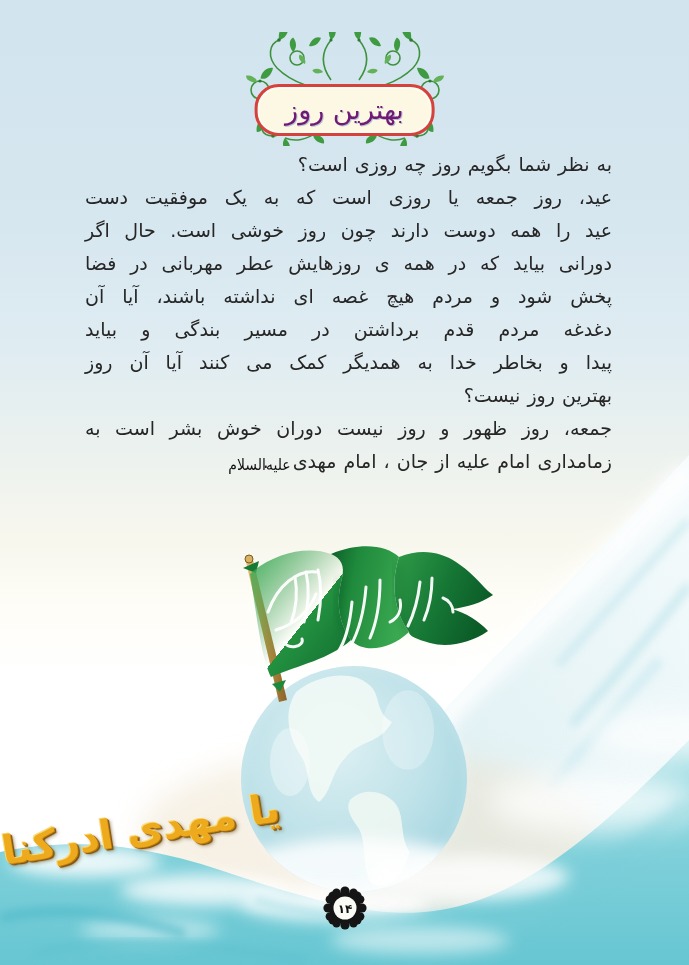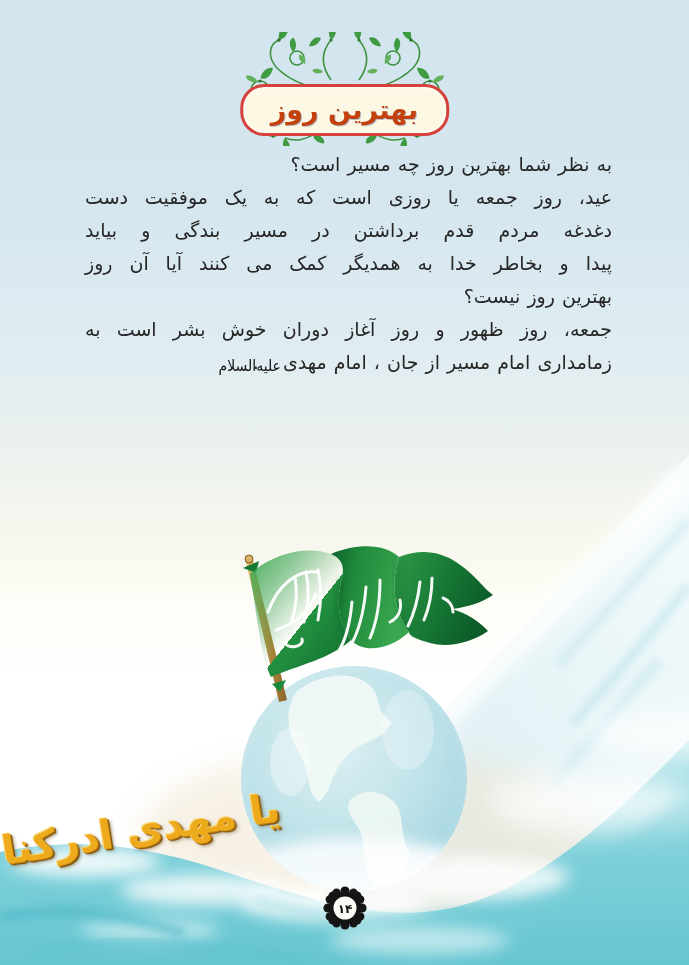--- a/index.html
+++ b/index.html
@@ -13,21 +13,21 @@
   .scene{position:absolute;inset:0;}
   
   .ornament{position:absolute;left:213px;top:32px;width:264px;height:114px;}
   .title-box{
     position:absolute;top:84px;left:50%;transform:translateX(-50%);
     background:#fdf8e3;border:3px solid #d5413c;border-radius:24px;
     padding:6px 28px;box-shadow:inset 0 0 0 2px #fffdf2;
     z-index:5;white-space:nowrap;
   }
   .title-box .t{
-    font-size:27px;font-weight:bold;color:#c2410c;
+    font-size:27px;font-weight:normal;color:#701a75;
     text-shadow:1px 1px 0 rgba(140,160,200,.6);
     direction:rtl;display:block;line-height:34px;
   }
   
   .textblock{
     position:absolute;top:148px;left:85px;right:77px;
     direction:rtl;color:#262626;z-index:4;
   }
   .line{
     font-size:19px;line-height:33px;height:33px;
@@ -231,28 +231,31 @@
     </defs>
     <use href="#vineL"></use>
     <use href="#vineL" transform="translate(264,0) scale(-1,1)"></use>
   </svg>
 
   <div class="title-box">
     <span class="t">بهترین روز</span>
   </div>
 
   <div class="textblock">
-    <div class="line end">به نظر شما بهترین روز چه مسیر است؟</div>
+    <div class="line end">به نظر شما بگویم روز چه روزی است؟</div>
     <div class="line">عید، روز جمعه یا روزی است که به یک موفقیت دست</div>
+    <div class="line">عید را همه دوست دارند چون روز خوشی است. حال اگر</div>
+    <div class="line">دورانی بیاید که در همه ی روزهایش عطر مهربانی در فضا</div>
+    <div class="line">پخش شود و مردم هیچ غصه ای نداشته باشند، آیا آن</div>
     <div class="line">دغدغه مردم قدم برداشتن در مسیر بندگی و بیاید</div>
     <div class="line">پیدا و بخاطر خدا به همدیگر کمک می کنند آیا آن روز</div>
     <div class="line end">بهترین روز نیست؟</div>
-    <div class="line">جمعه، روز ظهور و روز آغاز دوران خوش بشر است به</div>
+    <div class="line">جمعه، روز ظهور و روز نیست دوران خوش بشر است به</div>
     <div class="line end">
-      <span>زمامداری امام مسیر از جان ، امام مهدی</span><span class="hon">علیه‌السلام</span><span>.</span>
+      <span>زمامداری امام علیه از جان ، امام مهدی</span><span class="hon">علیه‌السلام</span><span>.</span>
     </div>
   </div>
 
   <div class="gold-callig">یا مهدی ادرکنا</div>
 
   <svg class="badge" width="46" height="46" viewBox="0 0 46 46" aria-hidden="true">
     <g fill="#151515">
       <circle cx="23" cy="23" r="16"></circle>
       <g>
         <circle cx="23" cy="6" r="4.6"></circle>

